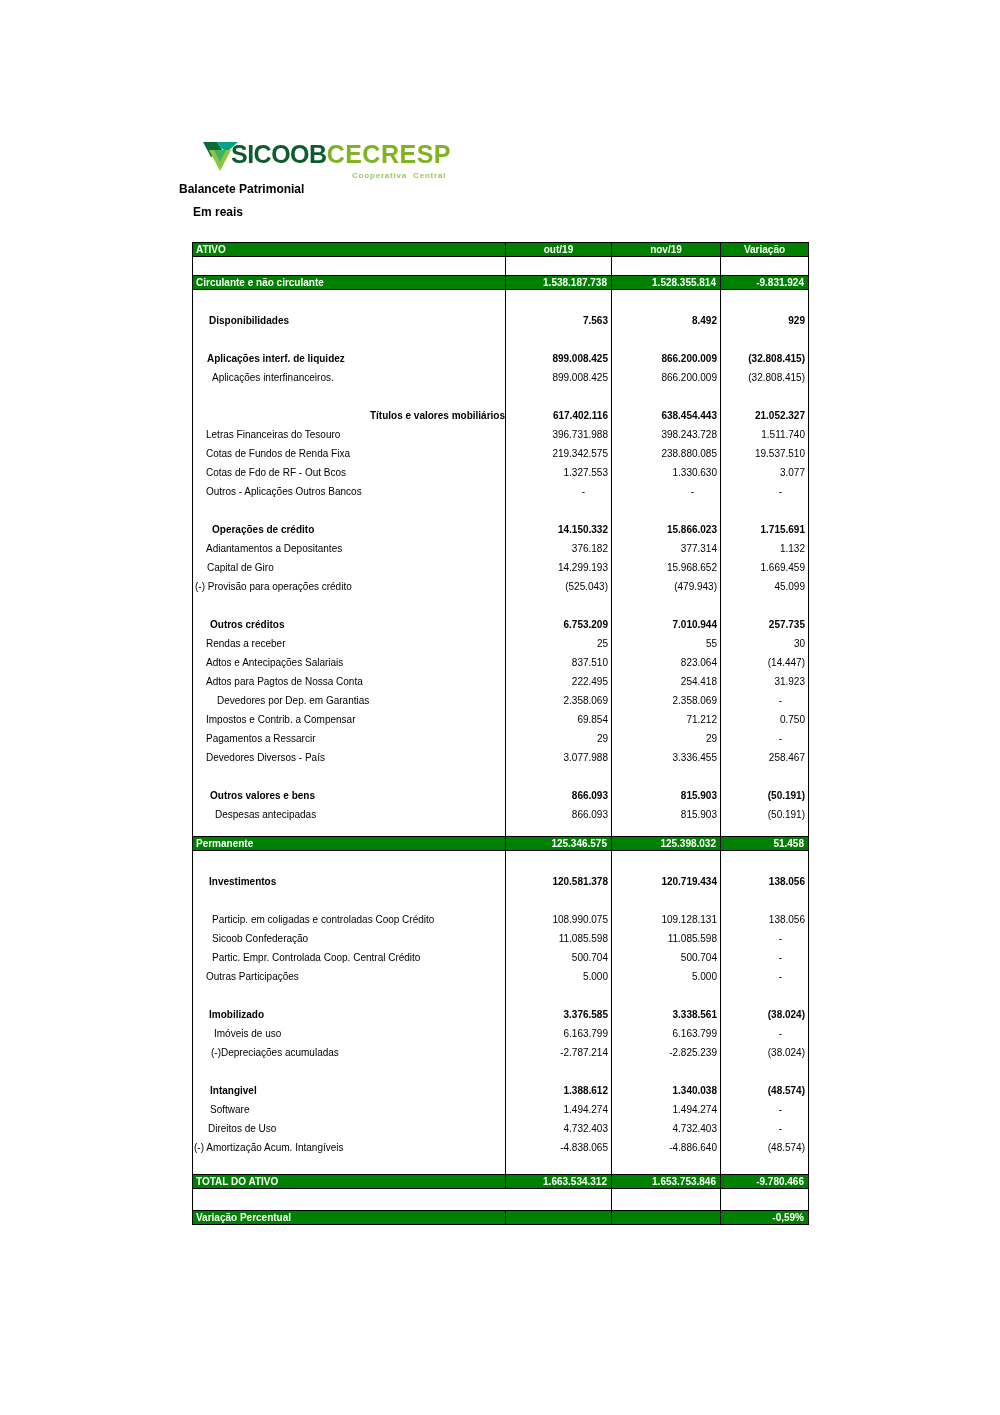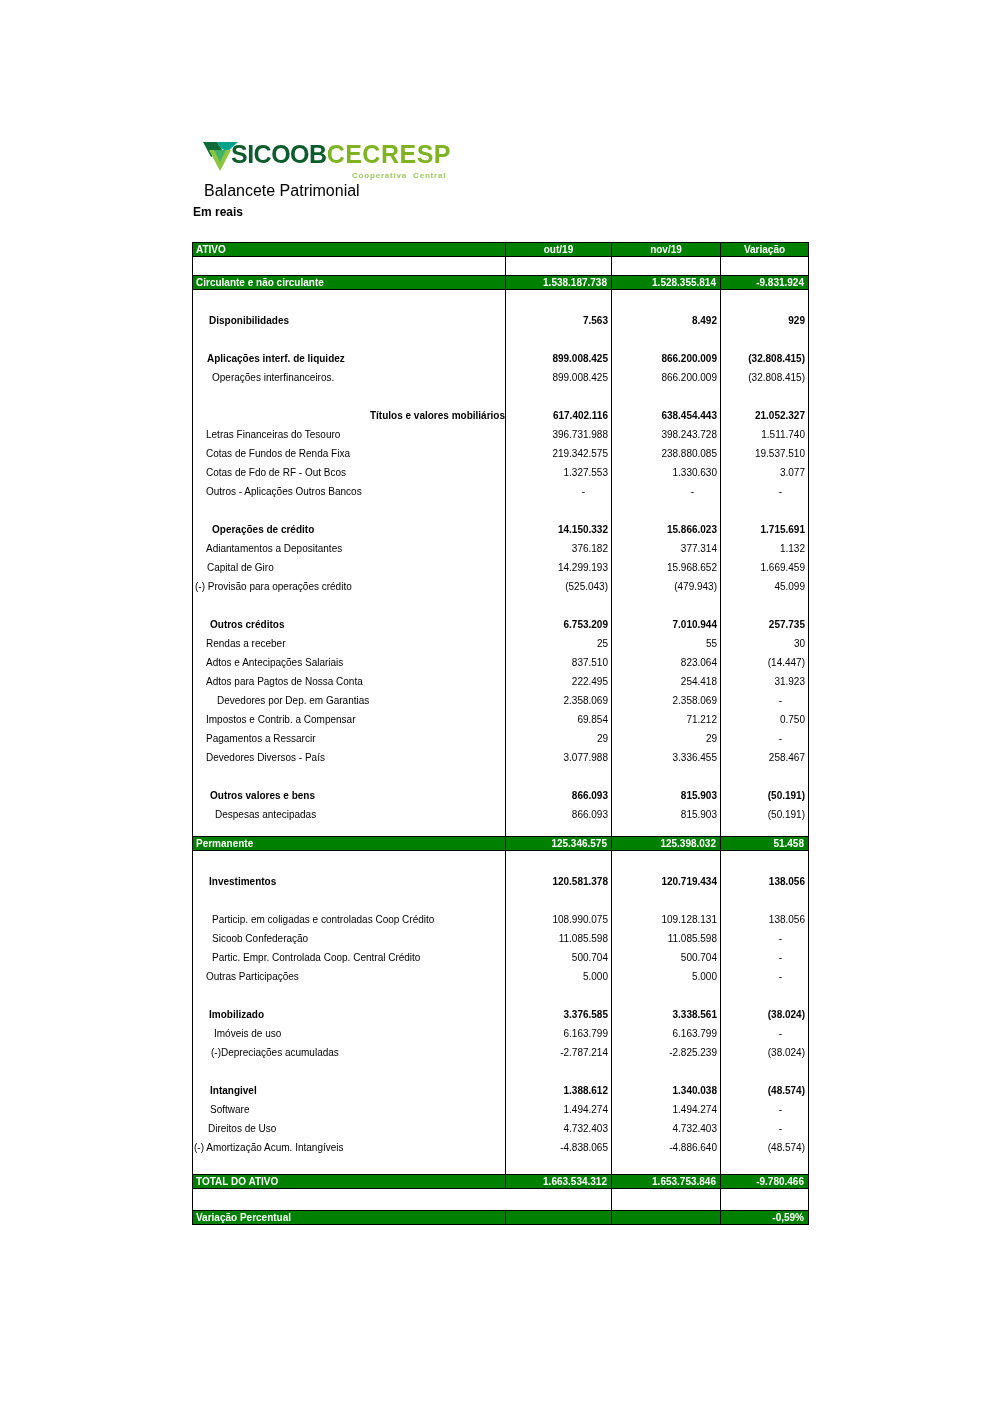--- a/index.html
+++ b/index.html
@@ -17,21 +17,21 @@
   body{font-family:"Liberation Sans",sans-serif;color:#000;}
   .page{position:relative;width:1000px;height:1415px;background:#fff;overflow:hidden;margin-top:32px;}
 
   
   .logo-mark{position:absolute;left:202px;top:107px;}
   .brand-text{position:absolute;left:231px;top:109px;font-size:25px;font-weight:bold;letter-spacing:-0.5px;white-space:nowrap;line-height:1.1;}
   .brand-sicoob{color:var(--sicoob_dark);}
   .brand-cecresp{color:var(--cecresp_green);letter-spacing:0.5px;}
   .brand-tagline{position:absolute;left:352px;top:139px;font-size:8px;font-weight:bold;color:var(--tagline_green);letter-spacing:0.8px;word-spacing:3px;white-space:nowrap;}
 
-  .page-title{position:absolute;left:204px;top:150px;font-size:16px;font-weight:normal;}
+  .page-title{position:absolute;left:179px;top:150px;font-size:12px;font-weight:bold;}
   .page-subtitle{position:absolute;left:193px;top:173px;font-size:12px;font-weight:bold;}
 
   
   table.balancete{position:absolute;left:192px;top:210px;border-collapse:collapse;table-layout:fixed;font-size:10px;line-height:1;}
   col.c1{width:313px;} col.c2{width:106px;} col.c3{width:109px;} col.c4{width:88px;}
   tr{height:19px;}
   td{padding:0;white-space:nowrap;overflow:hidden;vertical-align:middle;border-left:1px solid #000;}
   td:last-child{border-right:1px solid #000;}
   td.lbl{text-align:left;}
   td.v{text-align:right;padding-right:3px;}
@@ -108,21 +108,21 @@
           <td class="v"></td>
           <td class="v"></td>
         </tr>
         <tr class="bold">
           <td class="lbl" style="padding-left: 14px;">Aplicações interf. de liquidez</td>
           <td class="v">899.008.425</td>
           <td class="v">866.200.009</td>
           <td class="v">(32.808.415)</td>
         </tr>
         <tr class="item">
-          <td class="lbl" style="padding-left: 19px;">Operações interfinanceiros.</td>
+          <td class="lbl" style="padding-left: 19px;">Aplicações interfinanceiros.</td>
           <td class="v">899.008.425</td>
           <td class="v">866.200.009</td>
           <td class="v">(32.808.415)</td>
         </tr>
         <tr class="spacer" style="height: 19px;">
           <td class="lbl"></td>
           <td class="v"></td>
           <td class="v"></td>
           <td class="v"></td>
         </tr>

